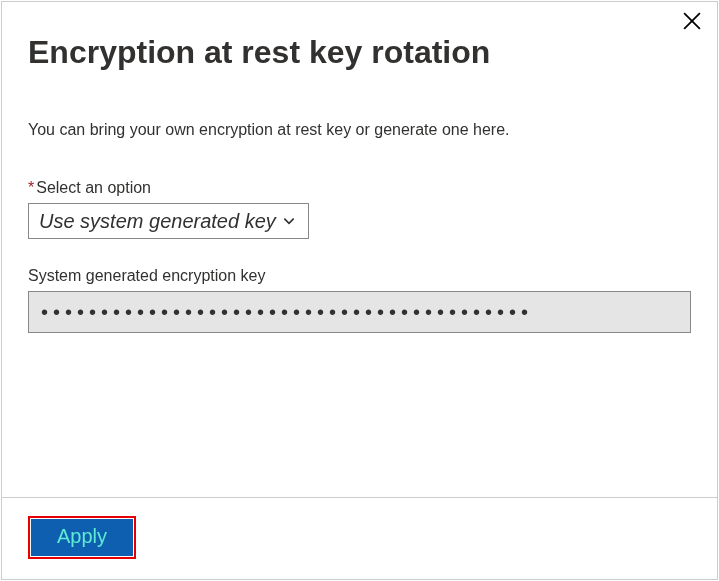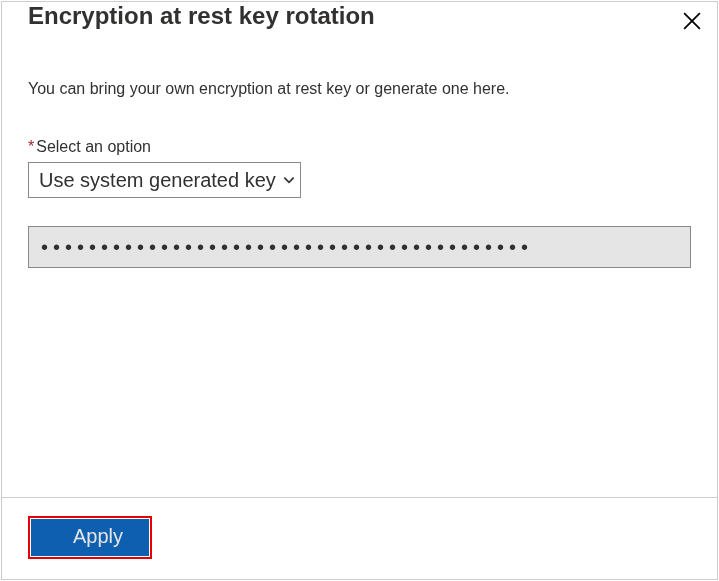--- a/index.html
+++ b/index.html
@@ -38,23 +38,24 @@
       cursor: pointer;
       display: flex;
       align-items: center;
       justify-content: center;
     }
     .close-icon svg {
       width: 18px;
       height: 18px;
     }
     .title {
-      font-size: 24px;
+      font-size: 32px;
       font-weight: 600;
       color: #323130;
+      margin-top: 32px;
       margin-bottom: 48px;
     }
     .description {
       font-size: 16px;
       color: #323130;
       line-height: 1.4;
       margin-bottom: 38px;
     }
     .field-group {
       margin-bottom: 28px;
@@ -67,25 +68,26 @@
     }
     .required-star {
       color: #a4262c;
       margin-right: 2px;
     }
     .select-wrapper {
       display: inline-flex;
       align-items: center;
       border: 1px solid #8a8886;
       background: #ffffff;
-      padding: 4px 4px 4px 10px;
+      padding: 4px 12px 4px 10px;
       cursor: pointer;
       font-size: 20px;
       color: #323130;
       height: 36px;
+      font-style: italic;
     }
     .select-text {
       margin-right: 6px;
     }
     .chevron-down {
       width: 14px;
       height: 14px;
     }
     .key-display {
       width: 100%;
@@ -104,25 +106,25 @@
       border-top: 1px solid #cccccc;
       padding: 18px 26px 20px 26px;
     }
     .apply-wrapper {
       display: inline-block;
       border: 2px solid #e60000;
       padding: 1px;
     }
     .apply-button {
       background: #0e5fb0;
-      color: #e5e5e5;
+      color: #5eead4;
       border: none;
       font-size: 20px;
       font-weight: 400;
-      padding: 6px 26px 8px 42px;
+      padding: 6px 26px 8px 26px;
       cursor: pointer;
       font-family: inherit;
     }
   </style>
 </head>
 <body>
 
 <div class="panel">
   <div class="content-area">
     <div class="close-icon">
@@ -142,20 +144,21 @@
       </label>
       <div class="select-wrapper">
         <span class="select-text">Use system generated key</span>
         <svg class="chevron-down" viewBox="0 0 12 12">
           <polyline points="2,4 6,8 10,4" fill="none" stroke="#323130" stroke-width="1.4"></polyline>
         </svg>
       </div>
     </div>
 
     <div class="field-group">
+      <label class="field-label">System generated encryption key</label>
       <div class="key-display">•••••••••••••••••••••••••••••••••••••••••</div>
     </div>
   </div>
 
   <div class="footer">
     <span class="apply-wrapper">
       <button class="apply-button">Apply</button>
     </span>
   </div>
 </div>

